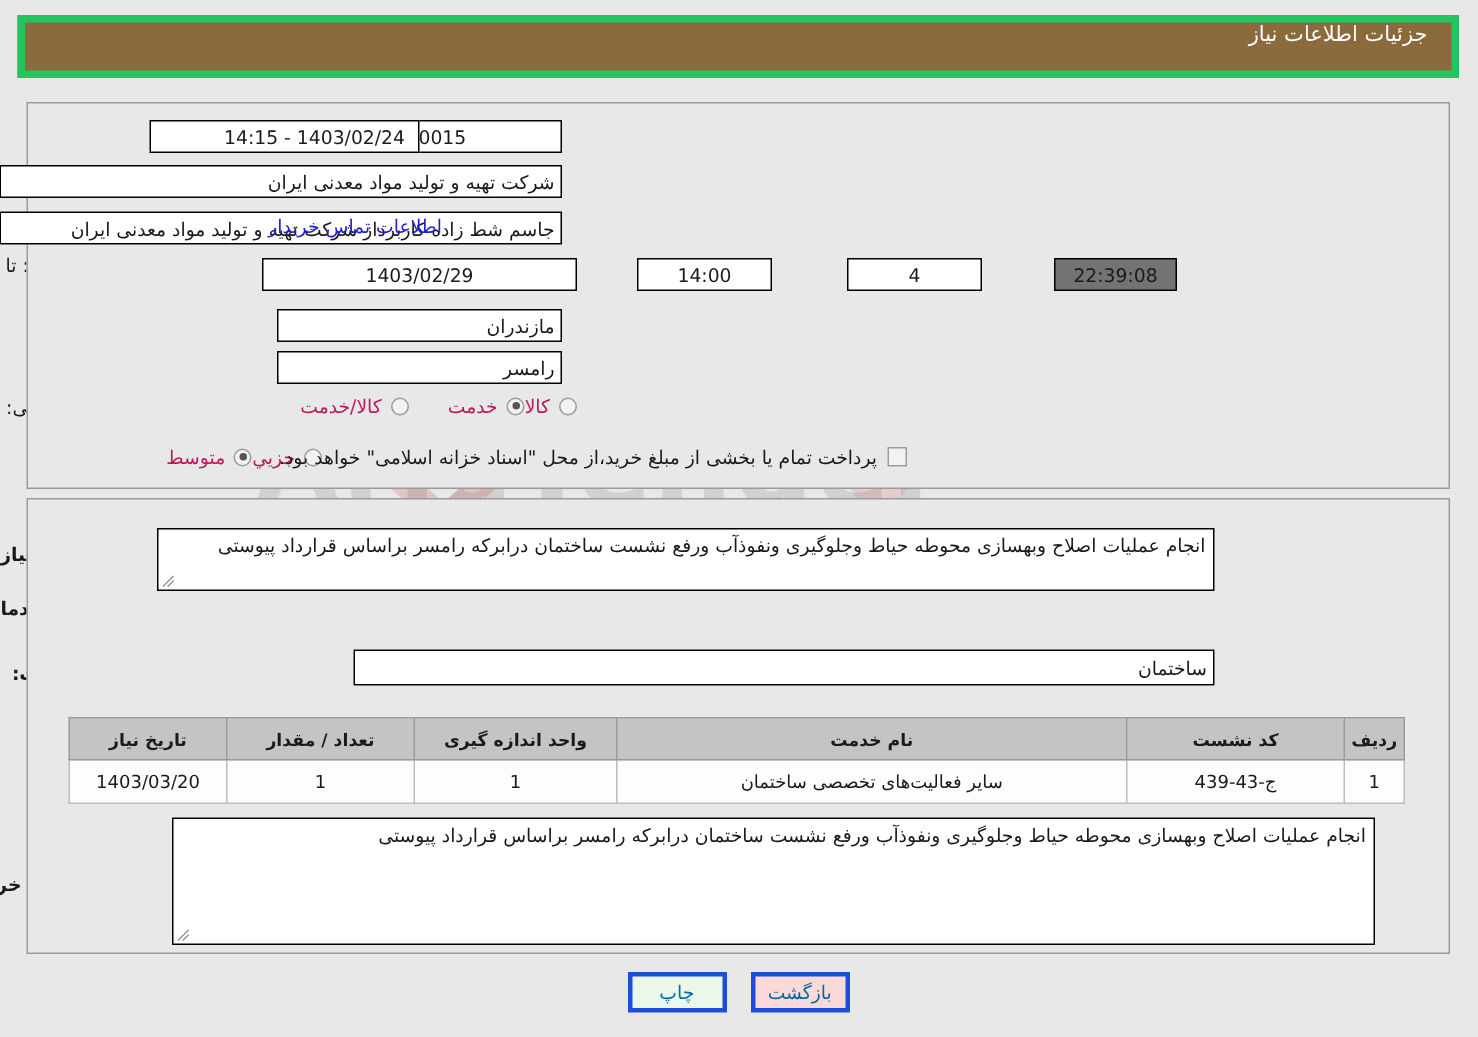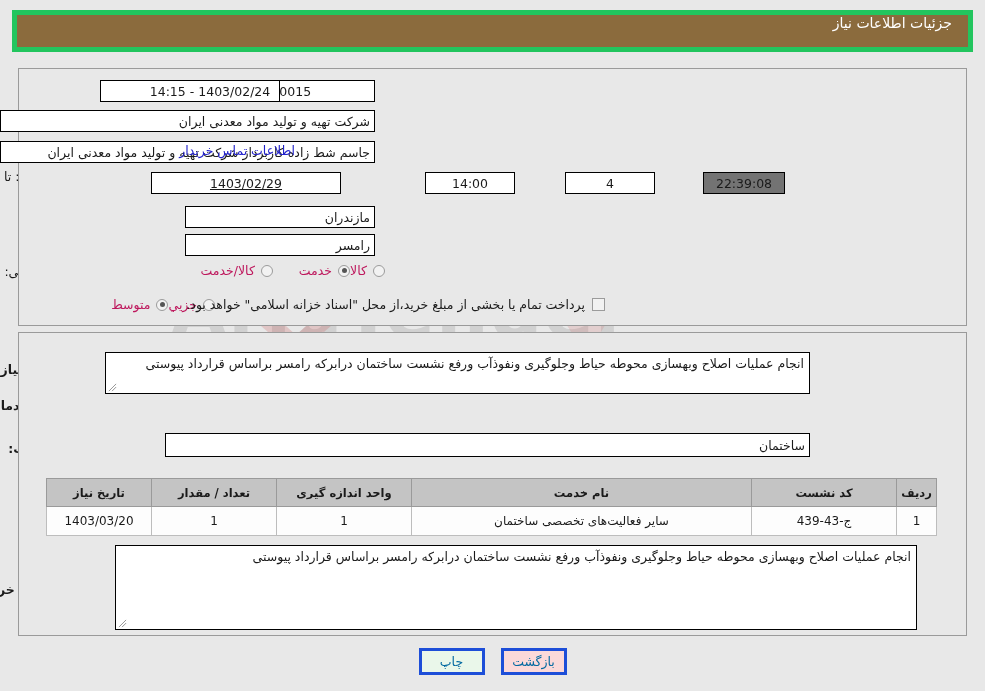--- a/index.html
+++ b/index.html
@@ -282,21 +282,21 @@
 
   <div class="frow" style="right:870px; top:143px;">
     <span class="lbl">ایجاد کننده درخواست:</span>
   </div>
   <div class="fld right" style="position:absolute; right:610px; top:141px; width:375px; z-index:11;">جاسم شط زاده کاربرداز شرکت تهیه و تولید مواد معدنی ایران</div>
   <div style="position:absolute; right:690px; top:143px; z-index:11;" class="link">اطلاعات تماس خریدار</div>
 
   <div class="frow" style="right:870px; top:168px; width:95px; display:block; line-height:16px;">
     <span class="lbl">مهلت ارسال پاسخ: تا تاریخ:</span>
   </div>
-  <div class="fld center" style="position:absolute; right:644px; top:172px; width:190px; z-index:11;text-decoration:underline;">1403/02/29</div>
+  <div class="fld center" style="position:absolute; right:600px; top:172px; width:210px; z-index:11;">1403/02/29</div>
   <div class="frow" style="right:565px; top:174px;">
     <span class="lbl">ساعت</span>
   </div>
   <div class="fld center" style="position:absolute; right:470px; top:172px; width:90px; z-index:11;">14:00</div>
   <div class="fld center" style="position:absolute; right:330px; top:172px; width:90px; z-index:11;">4</div>
   <div class="frow" style="right:288px; top:174px;">
     <span class="lbl">روز و</span>
   </div>
   <div class="fld center yellow" style="position:absolute; right:200px; top:172px; width:82px; z-index:11;">22:39:08</div>
   <div class="frow" style="right:90px; top:174px;">
@@ -361,21 +361,21 @@
     </svg>
   </div>
 
   <div class="frow" style="right:900px; top:398px;">
     <span class="lbl lbl-bold">اطلاعات خدمات مورد نیاز</span>
   </div>
 
   <div class="frow" style="right:900px; top:441px;">
     <span class="lbl lbl-bold">گروه خدمت:</span>
   </div>
-  <div class="fld right" style="position:absolute; right:175px; top:433px; width:645px; height:24px; z-index:11;margin-left:11px;">ساختمان</div>
+  <div class="fld right" style="position:absolute; right:175px; top:433px; width:574px; height:24px; z-index:11;margin-left:11px;">ساختمان</div>
 
   <table class="tbl" style="right:48px; top:478px; width:890px;">
     <colgroup>
       <col style="width:40px">
         <col style="width:145px">
         <col style="width:340px">
       <col style="width:135px">
         <col style="width:125px">
         <col style="width:105px">
     </colgroup>

